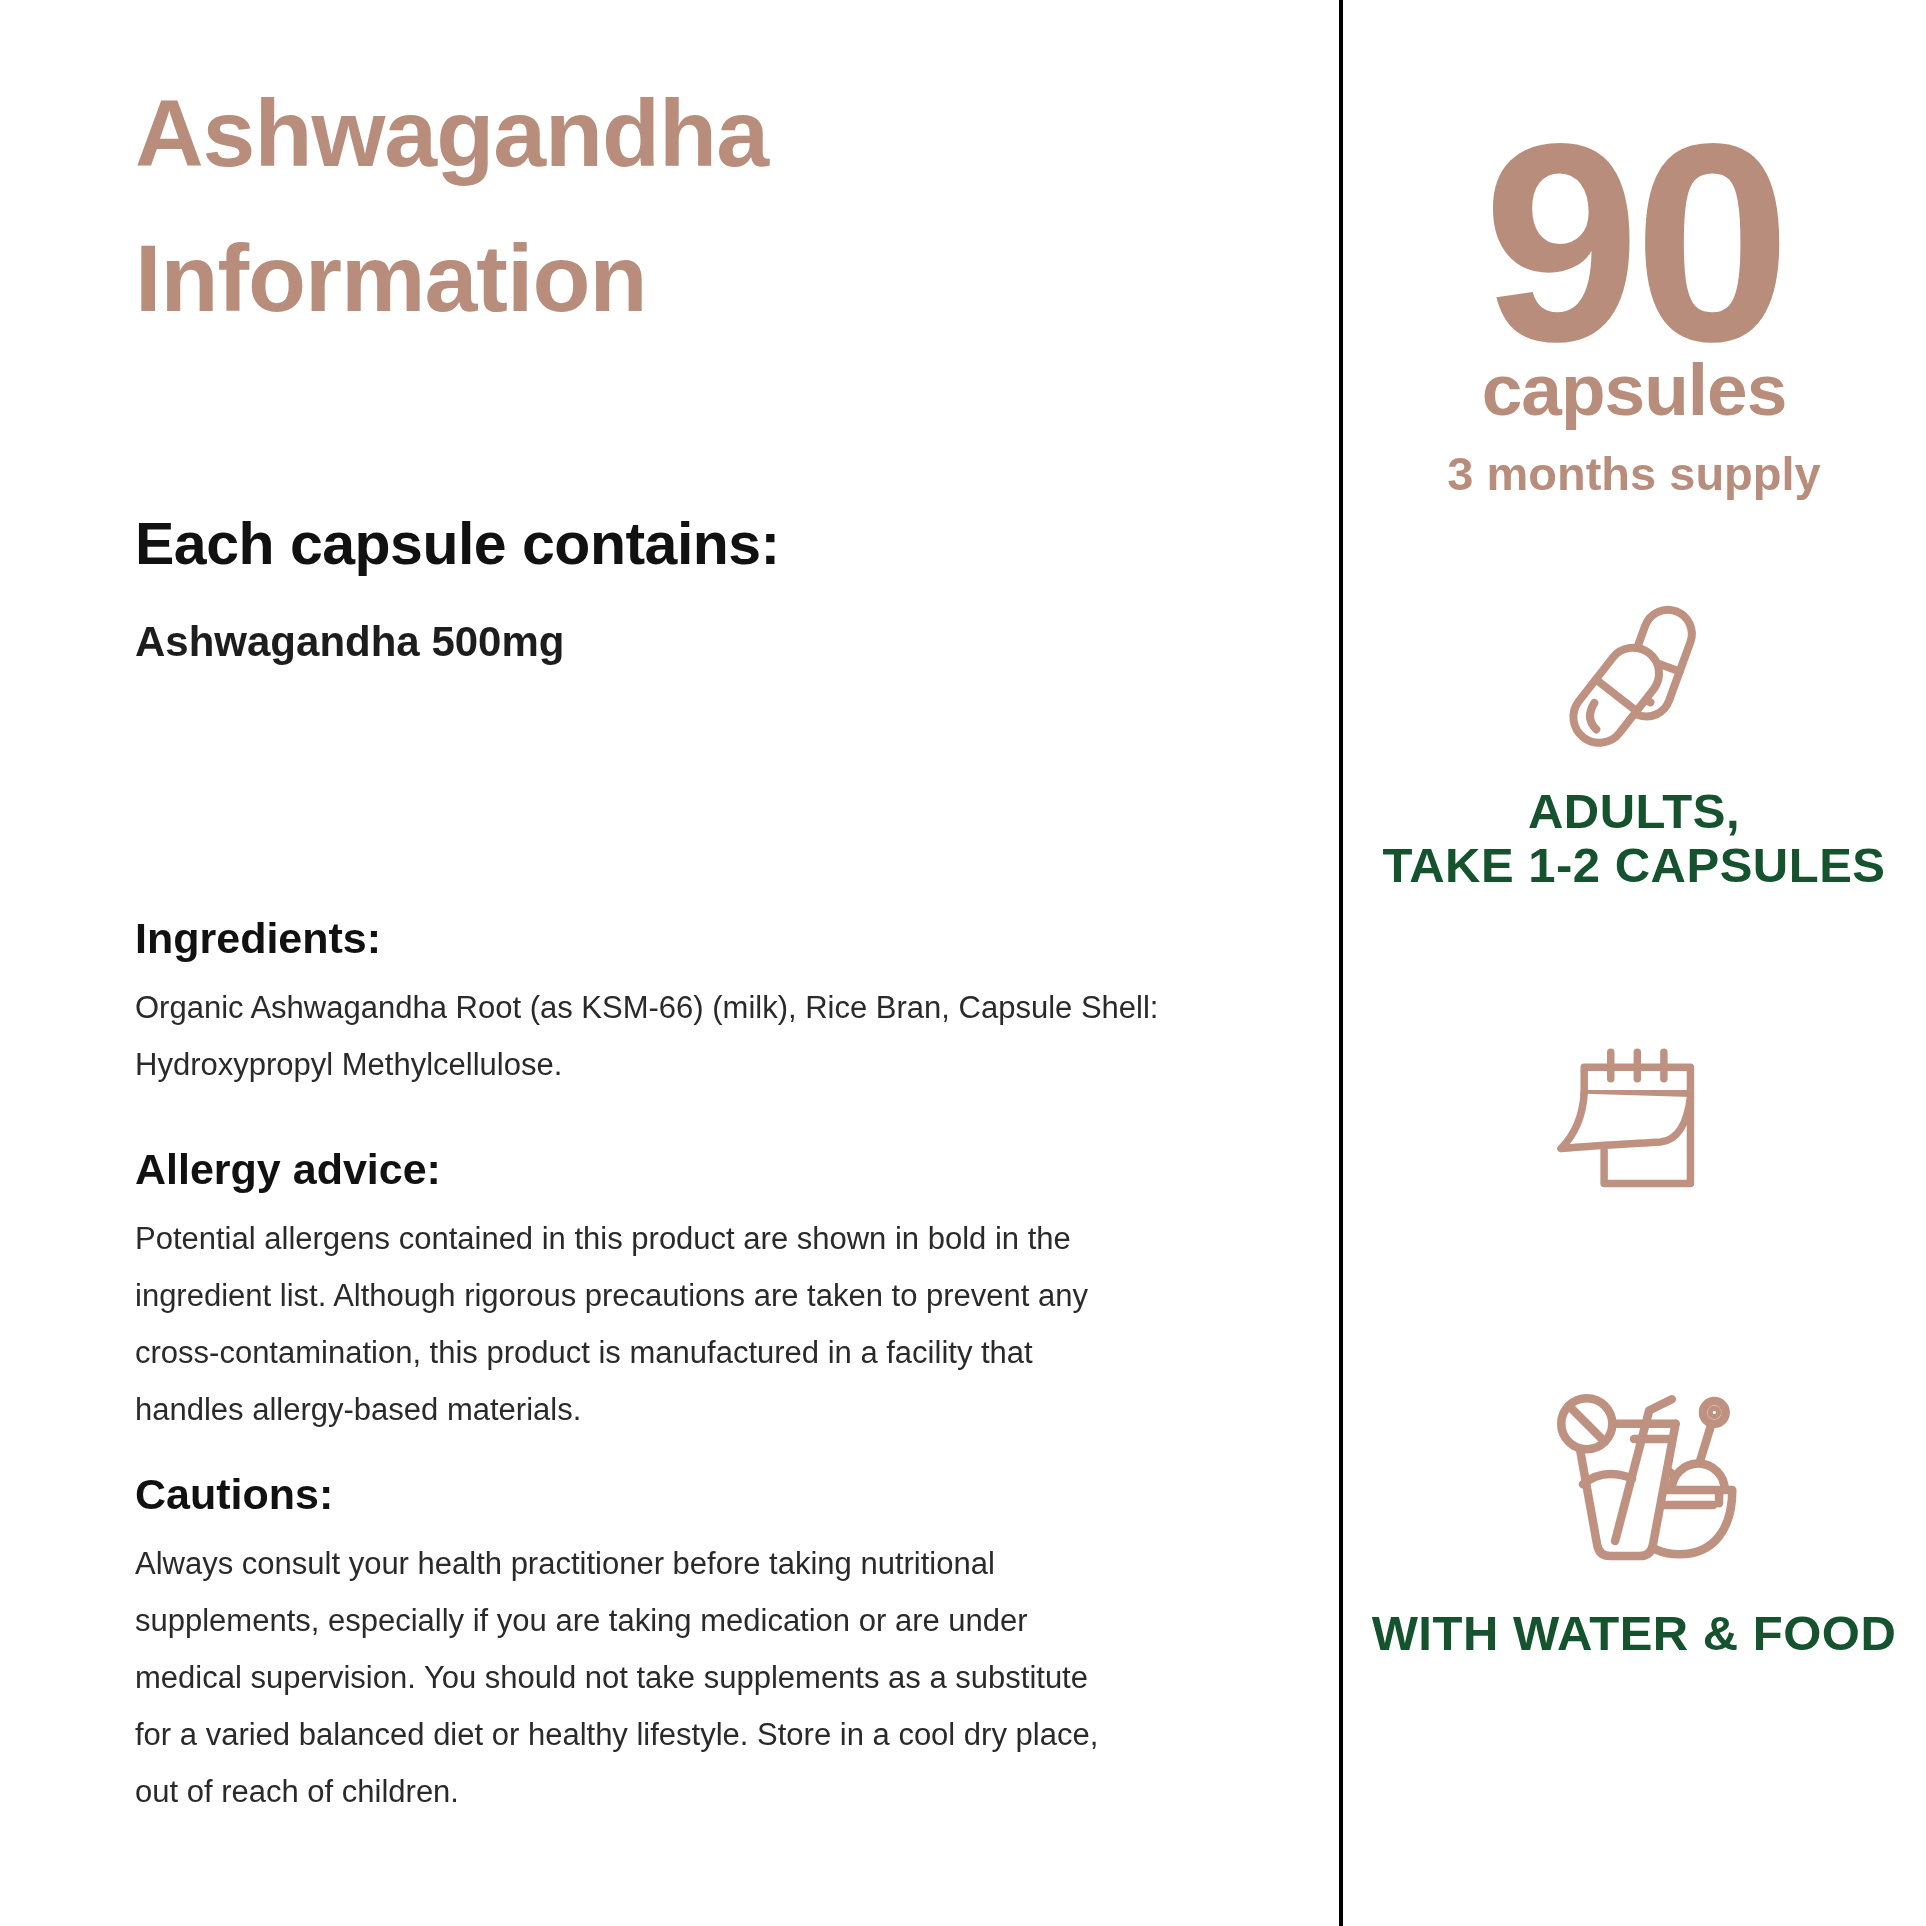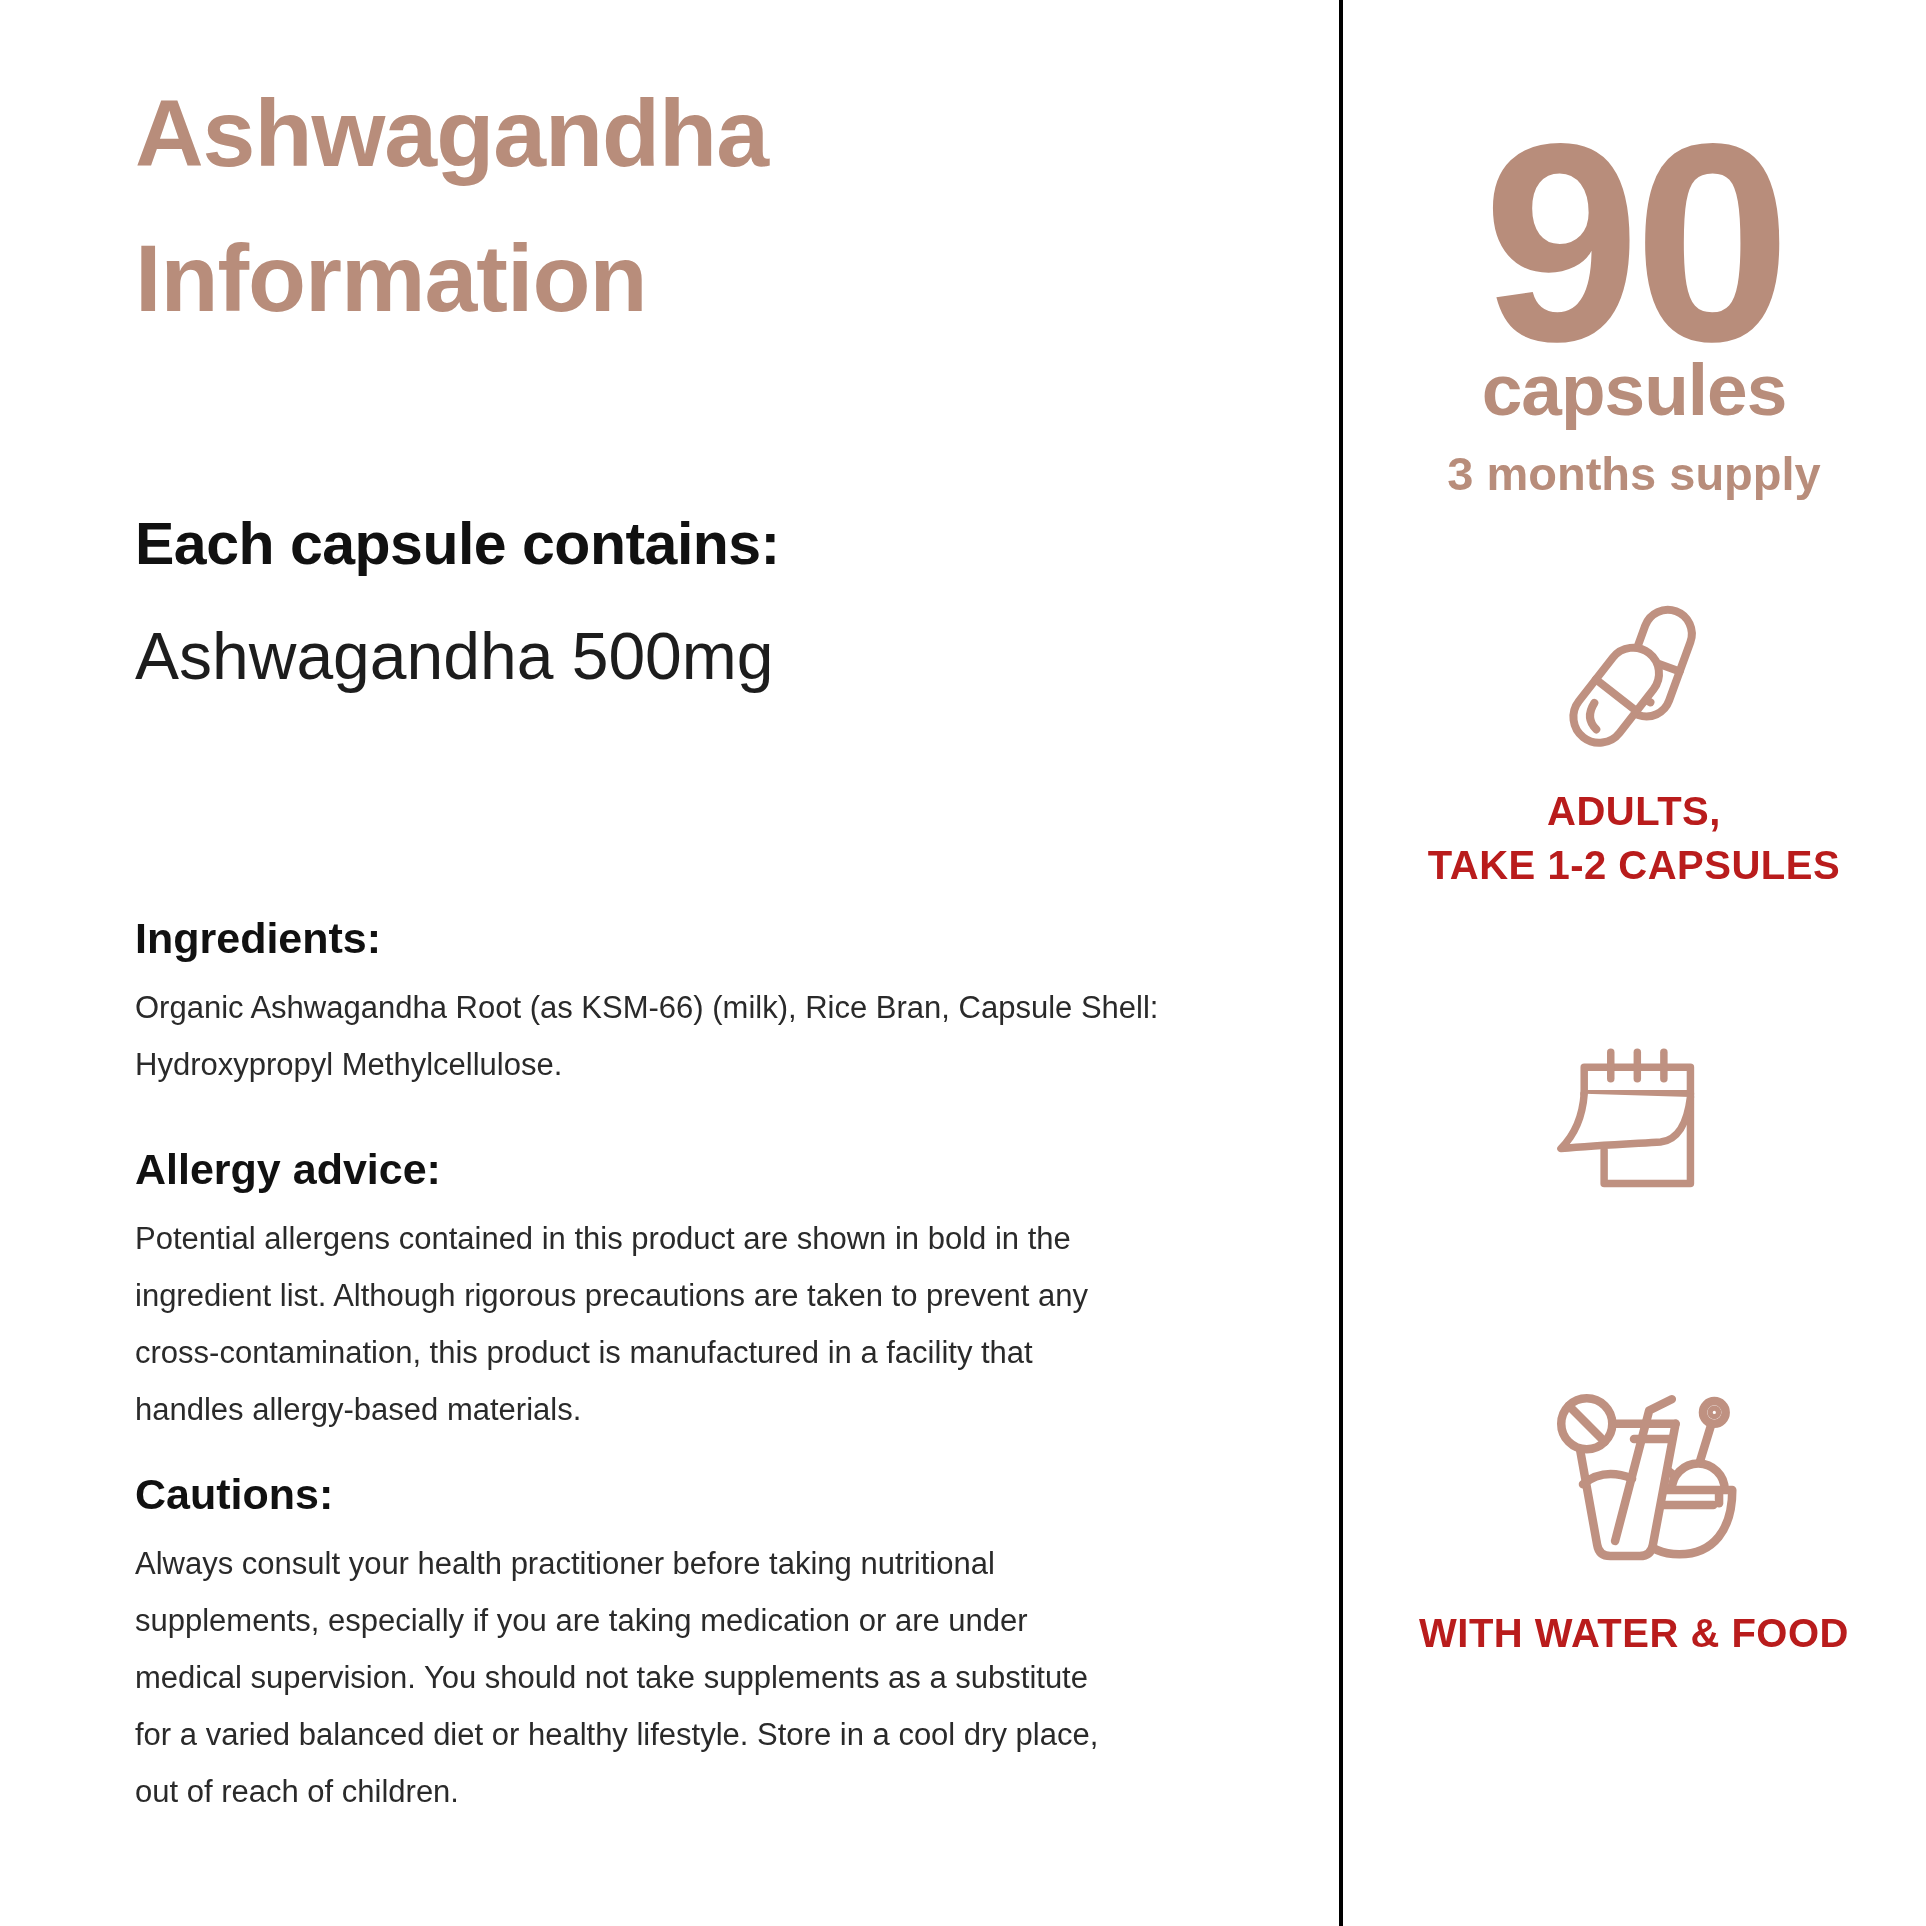--- a/index.html
+++ b/index.html
@@ -28,21 +28,21 @@
     position:absolute;left:101px;top:61px;
     font-size:95px;font-weight:700;line-height:145px;letter-spacing:-1px;
     color:var(--accent);
   }
   .contains-heading{
     position:absolute;left:101px;top:510px;
     font-size:59px;font-weight:700;color:#111;letter-spacing:-0.5px;
   }
   .contains-value{
     position:absolute;left:101px;top:618px;
-    font-size:66px;font-weight:400;color:#1d1d1d;
+    font-size:42px;font-weight:700;color:#1d1d1d;
   }
   .section{position:absolute;left:101px;width:1228px;}
   .section-ingredients{top:913px;}
   .section-allergy{top:1144px;}
   .section-cautions{top:1469px;}
   .section h2{
     font-size:43px;font-weight:700;line-height:50px;color:#111;
   }
   .section .body{
     margin-top:16px;
@@ -64,22 +64,22 @@
     position:absolute;left:0;right:0;top:446px;
     font-size:47px;font-weight:700;color:var(--accent);
   }
   .icon{color:var(--icon);position:absolute;left:0;right:0;}
   .icon svg{display:block;margin:0 auto;}
   .icon-capsules{top:592px;}
   .icon-calendar{top:1044px;}
   .icon-food{top:1386px;}
   .directive-label{
     position:absolute;left:0;right:0;
-    font-size:40px;font-weight:700;line-height:54px;
-    color:#b91c1c;letter-spacing:0.5px;
+    font-size:49px;font-weight:700;line-height:54px;
+    color:#14532d;letter-spacing:0.5px;
   }
   .label-dosage{top:784px;}
   .label-frequency{top:1218px;}
   .label-intake{top:1606px;}
 </style>
 </head>
 <body>
 
 <div class="divider"></div>
 

